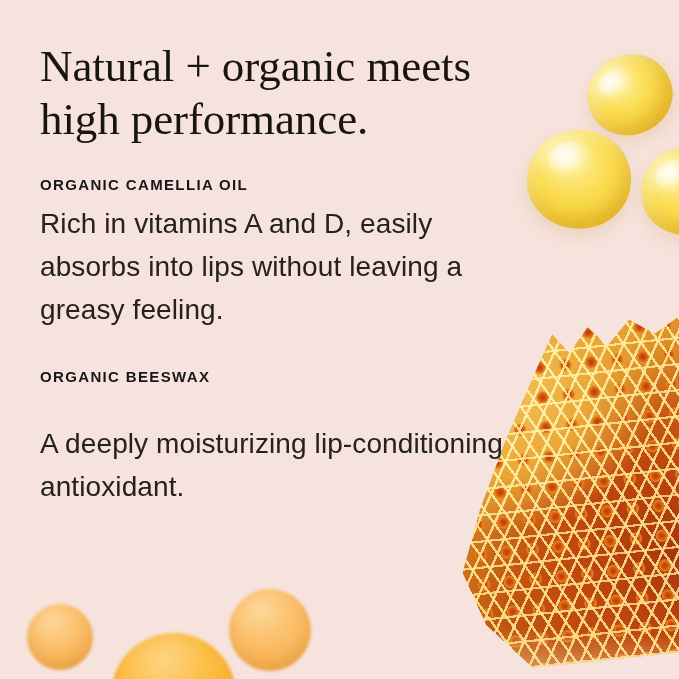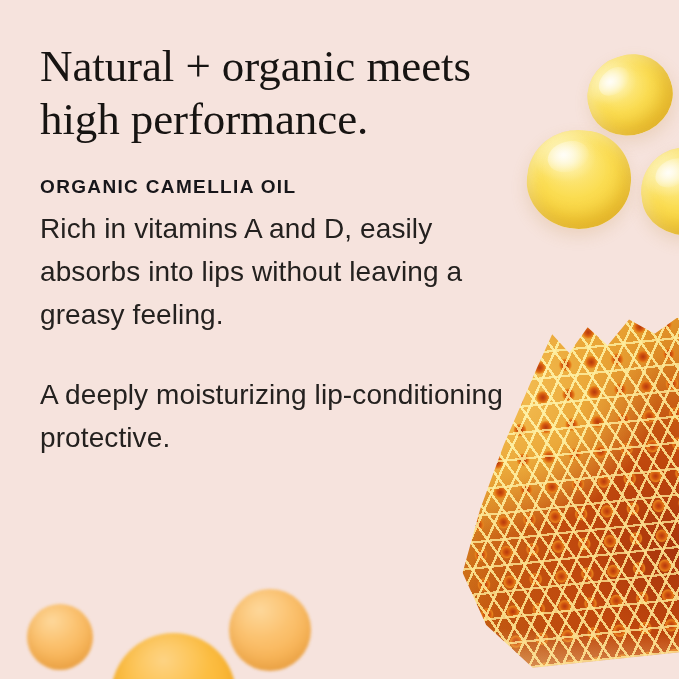--- a/index.html
+++ b/index.html
@@ -192,21 +192,21 @@
 
   .feature {
     margin-bottom: 37px;
   }
   .feature:last-child { margin-bottom: 0; }
 
   .feature-title {
     margin: 0 0 9px 0;
     font-family: "Liberation Sans", sans-serif;
     font-weight: 700;
-    font-size: 19px;
+    font-size: 15px;
     letter-spacing: 1.35px;
     color: #17161a;
     text-transform: uppercase;
     white-space: nowrap;
   }
 
   .feature-desc {
     margin: 0;
     font-family: "Liberation Sans", sans-serif;
     font-weight: 400;
@@ -238,21 +238,22 @@
     <h1 id="headline">Natural + organic meets high performance.</h1>
 
     <div id="feature-list">
 
       <div class="feature">
         <h2 class="feature-title">ORGANIC CAMELLIA OIL</h2>
         <p class="feature-desc">Rich in vitamins A and D, easily absorbs into lips without leaving a greasy feeling.</p>
       </div>
 
       <div class="feature">
+        <h2 class="feature-title">ORGANIC BEESWAX</h2>
       </div>
 
       <div class="feature">
-        <p class="feature-desc">A deeply moisturizing lip-conditioning protective.</p>
+        <p class="feature-desc">A deeply moisturizing lip-conditioning antioxidant.</p>
       </div>
 
     </div>
   </div>
 </div>
 
 </body></html>

